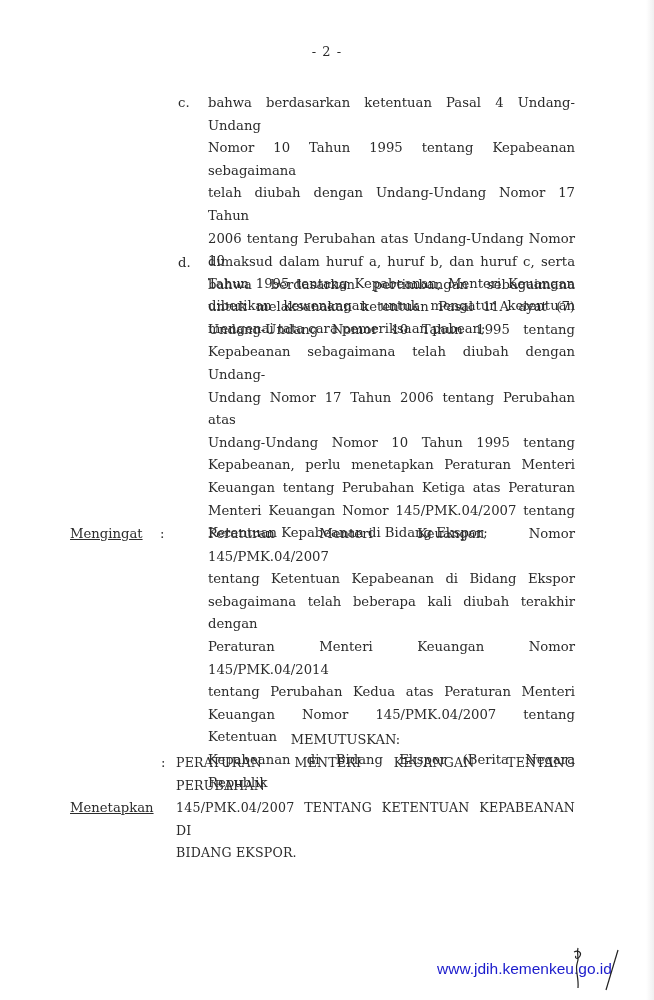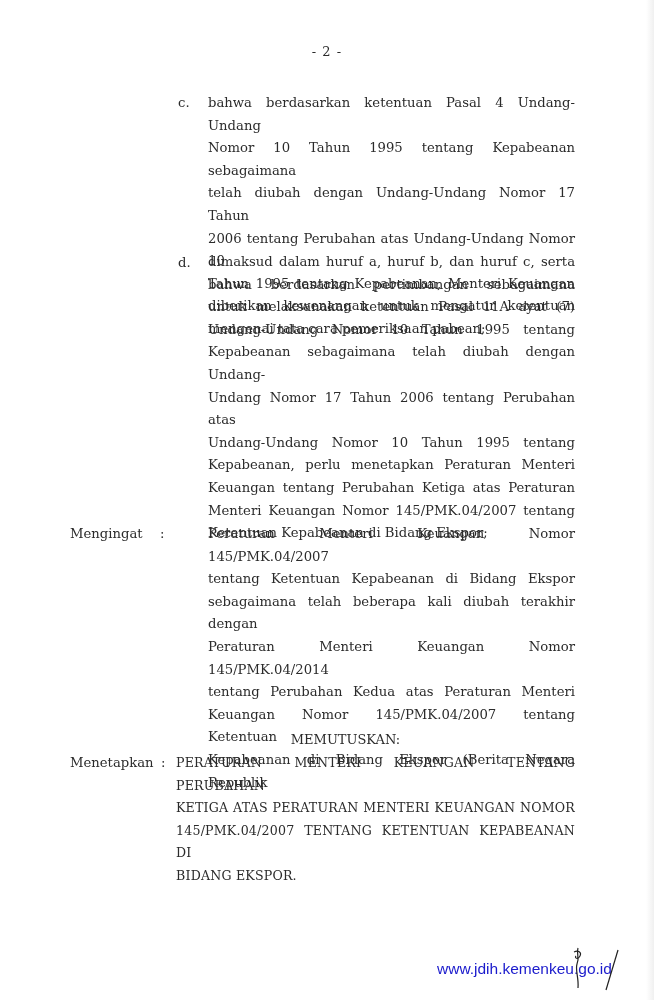--- a/index.html
+++ b/index.html
@@ -13,21 +13,21 @@
     font-size: 13px; letter-spacing: 1px;
   }
   .item-label { position: absolute; left: 178px; font-size: 13.2px; }
   .item-text {
     position: absolute; left: 208px; width: 367px;
     font-size: 13.2px; line-height: 22.6px; text-align: justify;
     text-align-last: left; white-space: normal;
   }
   .line { display: block; text-align: justify; text-align-last: justify; }
   .line.last { text-align-last: left; }
-  .label-left { position: absolute; left: 70px; font-size: 13.2px; }
+  .label-left { position: absolute; left: 70px; font-size: 13.2px; text-decoration: underline; }
   .colon { position: absolute; font-size: 13.2px; }
   .heading-center {
     position: absolute; top: 732px; left: 0; width: 654px; text-align: center;
     font-size: 13px; padding-left: 37px; box-sizing: border-box;
   }
   .caps { font-size: 12.6px; letter-spacing: 0.2px; }
   .footer-link {
     position: absolute; left: 437px; top: 960px;
     font-family: "Liberation Sans", sans-serif; font-size: 15.5px;
     color: #1a1acc; text-decoration: none;
@@ -85,25 +85,24 @@
     <span class="line">Peraturan Menteri Keuangan Nomor 145/PMK.04/2014</span>
     <span class="line">tentang Perubahan Kedua atas Peraturan Menteri</span>
     <span class="line">Keuangan Nomor 145/PMK.04/2007 tentang Ketentuan</span>
     <span class="line">Kepabeanan di Bidang Ekspor (Berita Negara Republik</span>
   </div>
 </div>
 
 <div class="heading-center">MEMUTUSKAN:</div>
 
 <div>
-  <span class="label-left" style="top:755px;text-align:center;">Menetapkan</span>
+  <span class="label-left" style="top:800px;text-align:center;">Menetapkan</span>
   <span class="colon" style="top:755px; left:161px;">:</span>
   <div class="item-text caps" style="top:752px; left:176px; width:399px;">
     <span class="line">PERATURAN MENTERI KEUANGAN TENTANG PERUBAHAN</span>
-    <span class="line">KETIGA ATAS PERATURAN MENTERI KEUANGAN NOMOR</span>
     <span class="line">145/PMK.04/2007 TENTANG KETENTUAN KEPABEANAN DI</span>
     <span class="line last">BIDANG EKSPOR.</span>
   </div>
 </div>
 
 <a class="footer-link">www.jdih.kemenkeu.go.id</a>
 
 <svg class="paraf" viewBox="0 0 60 50">
   <path d="M8 4 C6 10, 10 14, 7 20 C5 26, 9 34, 8 44" stroke="#222" stroke-width="1.2" fill="none"></path>
   <path d="M4 8 C8 6, 12 8, 10 12 C8 16, 4 14, 6 12" stroke="#222" stroke-width="1.1" fill="none"></path>

